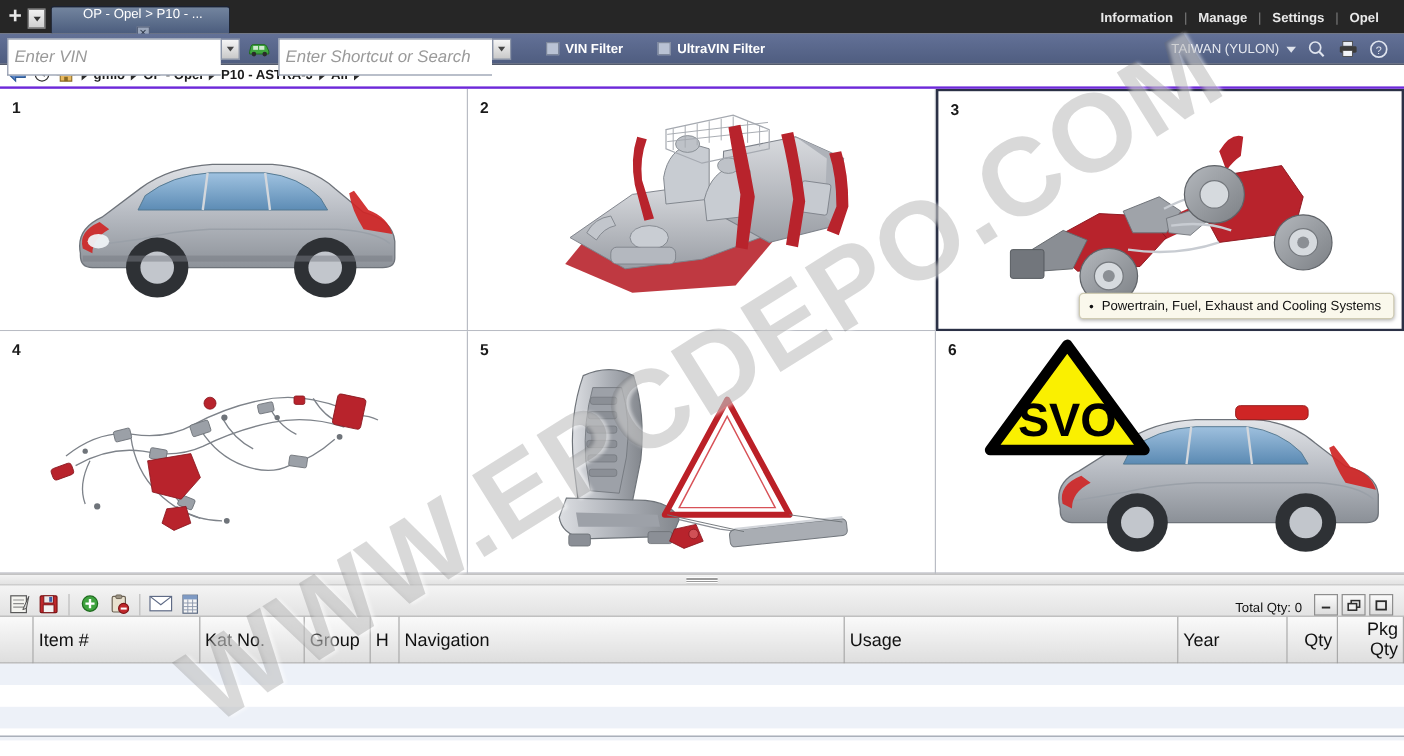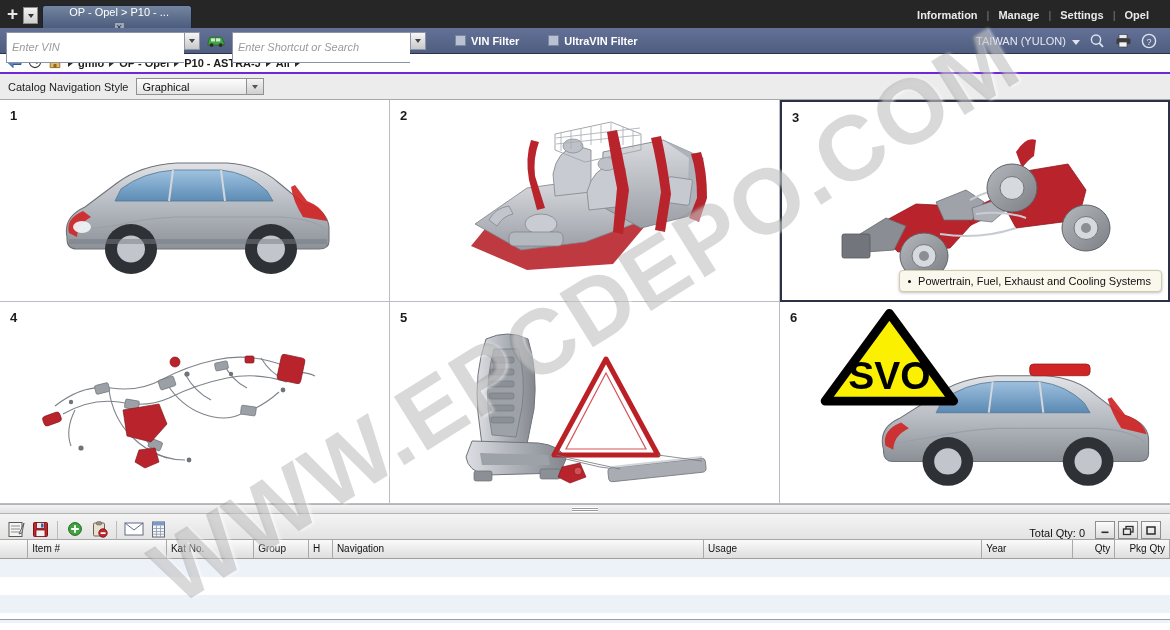--- a/index.html
+++ b/index.html
@@ -65,21 +65,21 @@
 
   
   .searchbar {
     position:relative; height:26px; background:linear-gradient(#637197,#4f5d80);
     border-bottom:1px solid #2b3348;
     display:flex; align-items:center; padding:0 6px; gap:5px; z-index:5;
   }
   .inputwrap { display:flex; height:18px; }
   .inputwrap input {
     height:31px; border:1px solid #8c95a8; border-right:none; background:#fff;
-    font-family:"Liberation Sans",sans-serif; font-size:11px; font-style:italic;
+    font-family:"Liberation Sans",sans-serif; font-size:14px; font-style:italic;
     color:#555; padding:0 5px; outline:none;
   }
   .inputwrap input::placeholder { color:#9a9a9a; font-style:italic; }
   .ddbtn {
     width:16px; height:18px; background:linear-gradient(#f6f6f6,#c8c8c8);
     border:1px solid #8c95a8; display:flex; align-items:center; justify-content:center;
     cursor:pointer;
   }
   .ddbtn i { border-left:3px solid transparent; border-right:3px solid transparent; border-top:4px solid #444; }
   .car-ic { width:22px; height:20px; display:flex; align-items:center; justify-content:center; cursor:pointer; }
@@ -155,21 +155,21 @@
   .winb {
     width:20px; height:18px; background:linear-gradient(#fbfbfb,#dcdcdc);
     border:1px solid #8e8e8e; display:flex; align-items:center; justify-content:center; cursor:pointer;
   }
 
   
   .tbl { position:relative; width:100%; border-collapse:collapse; z-index:4; }
   .tbl th {
     background:linear-gradient(#fafafa,#dedede);
     border-right:1px solid #a9a9a9; border-bottom:1px solid #9e9e9e;
-    font-size:10px; font-weight:normal; color:#111; text-align:left;
+    font-size:15px; font-weight:normal; color:#111; text-align:left;
     padding:2px 4px; height:18px; cursor:pointer;
   }
   .tbl th.num { text-align:right; }
   .tblbody { position:relative; height:60px; z-index:4; }
   .trow { height:18px; border-bottom:1px solid transparent; }
   .trow.a { background:#edf1f8; }
   .trow.b { background:#ffffff; }
   .botline { position:relative; height:4px; background:#eef1f7; border-top:1px solid #9aa0ab; z-index:4; }
 </style>
 </head>
@@ -280,29 +280,20 @@
     <span class="crumb">gmio</span>
     <span class="arrowr"></span>
     <span class="crumb">OP - Opel</span>
     <span class="arrowr"></span>
     <span class="crumb">P10 - ASTRA-J</span>
     <span class="arrowr"></span>
     <span class="crumb">All</span>
     <span class="arrowr"></span>
   </div>
 
-  <div class="catnav">
-    <label>Catalog Navigation Style</label>
-    <div class="selwrap">
-      <div class="selval">Graphical</div>
-      <div class="selbtn">
-          <i></i>
-        </div>
-    </div>
-  </div>
 
   <div class="gridwrap">
     <div class="grid">
 
       <div class="cell">
         <span class="cellnum">1</span>
         <div class="art">
           <svg width="300" height="160" viewBox="0 0 300 160">
             <defs>
               <linearGradient id="body1" x1="0" y1="0" x2="0" y2="1">

